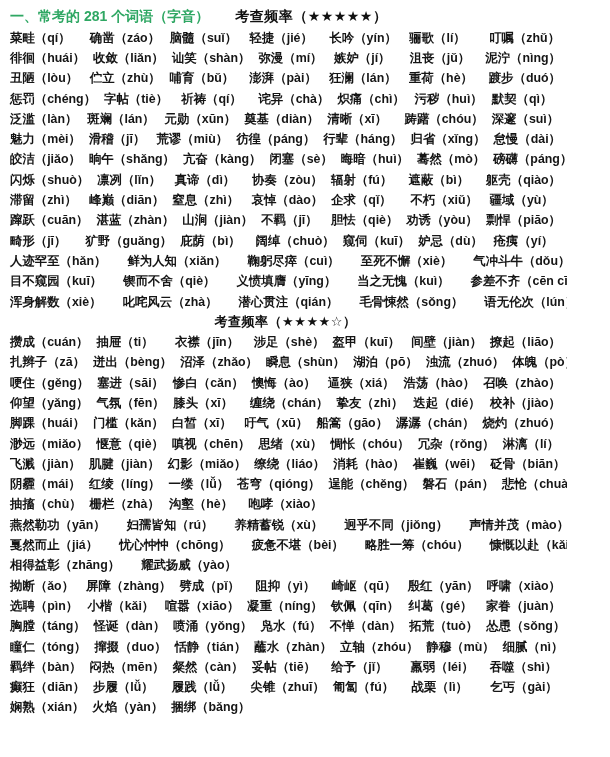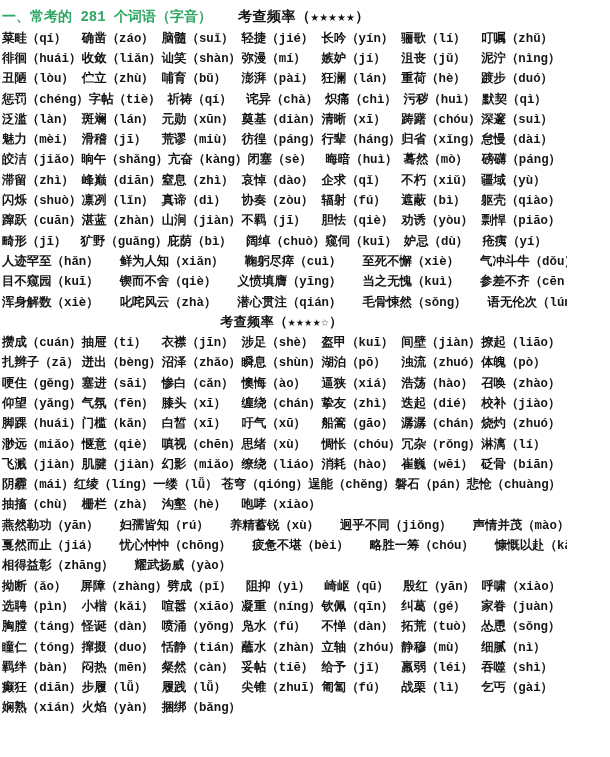--- a/index.html
+++ b/index.html
@@ -5,42 +5,42 @@
   html, body {
     margin: 0;
     padding: 0;
     background: #ffffff;
     font-family: "Liberation Sans", "DejaVu Sans", sans-serif;
   }
   .page {
     width: 567px;
     height: 757px;
     box-sizing: border-box;
-    padding: 6px 6px 0 2px;
+    padding: 6px 6px 0 10px;
     background: #ffffff;
     color: #161616;
     overflow: hidden;
-    font-family: Liberation Mono, monospace;
   }
   .header-line {
     display: flex;
     align-items: center;
     gap: 26px;
     height: 22px;
     font-size: 14px;
     font-weight: 700;
     white-space: nowrap;
   }
   .title-green { color: #2fa763; }
   .freq-label { color: #111111; letter-spacing: 0.5px; }
   .row {
     height: 20.3px;
     display: grid;
     grid-template-columns: repeat(7, 1fr);
     align-items: center;
+    gap: 8px;
   }
   .row.idiom {
     display: flex;
     column-gap: 21px;
   }
   .entry {
     font-size: 12.4px;
     font-weight: 700;
     white-space: nowrap;
     color: #151515;
@@ -123,38 +123,38 @@
       <div class="row">
         <span class="entry">皎洁（jiǎo）</span>
         <span class="entry">晌午（shǎng）</span>
         <span class="entry">亢奋（kàng）</span>
         <span class="entry">闭塞（sè）</span>
         <span class="entry">晦暗（huì）</span>
         <span class="entry">蓦然（mò）</span>
         <span class="entry">磅礴（páng）</span>
       </div>
       <div class="row">
+        <span class="entry">闪烁（shuò）</span>
+        <span class="entry">凛冽（lǐn）</span>
+        <span class="entry">真谛（dì）</span>
+        <span class="entry">协奏（zòu）</span>
+        <span class="entry">辐射（fú）</span>
+        <span class="entry">遮蔽（bì）</span>
+        <span class="entry">躯壳（qiào）</span>
+      </div>
+      <div class="row">
         <span class="entry">滞留（zhì）</span>
         <span class="entry">峰巅（diān）</span>
         <span class="entry">窒息（zhì）</span>
         <span class="entry">哀悼（dào）</span>
         <span class="entry">企求（qǐ）</span>
         <span class="entry">不朽（xiǔ）</span>
         <span class="entry">疆域（yù）</span>
       </div>
       <div class="row">
-        <span class="entry">闪烁（shuò）</span>
-        <span class="entry">凛冽（lǐn）</span>
-        <span class="entry">真谛（dì）</span>
-        <span class="entry">协奏（zòu）</span>
-        <span class="entry">辐射（fú）</span>
-        <span class="entry">遮蔽（bì）</span>
-        <span class="entry">躯壳（qiào）</span>
-      </div>
-      <div class="row">
         <span class="entry">蹿跃（cuān）</span>
         <span class="entry">湛蓝（zhàn）</span>
         <span class="entry">山涧（jiàn）</span>
         <span class="entry">不羁（jī）</span>
         <span class="entry">胆怯（qiè）</span>
         <span class="entry">劝诱（yòu）</span>
         <span class="entry">剽悍（piāo）</span>
       </div>
       <div class="row">
         <span class="entry">畸形（jī）</span>

